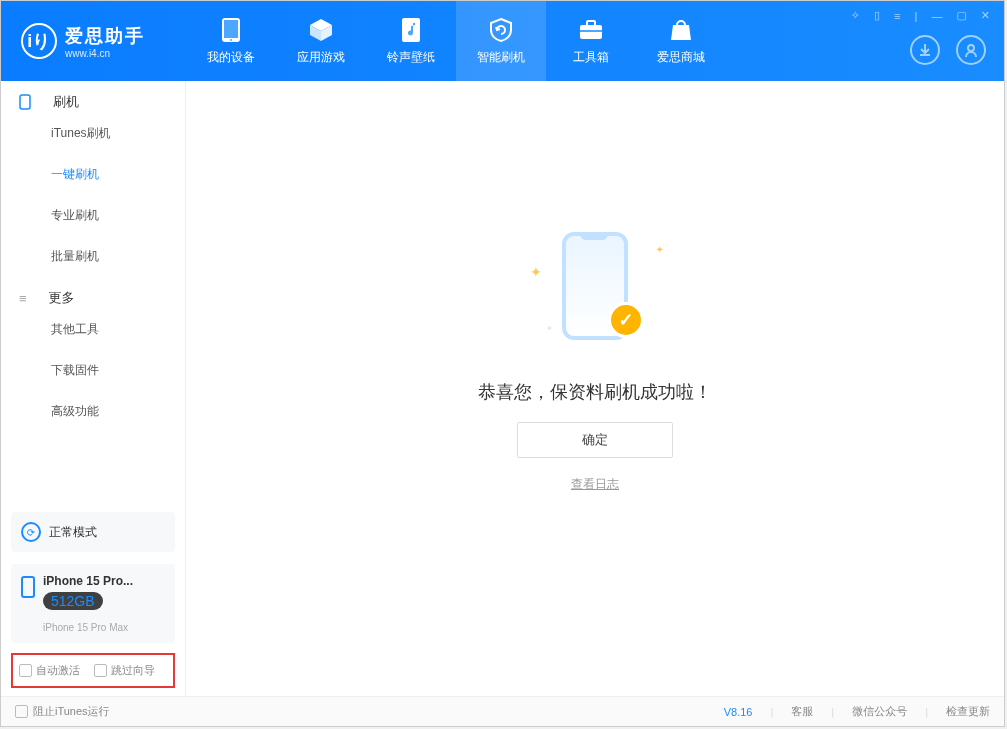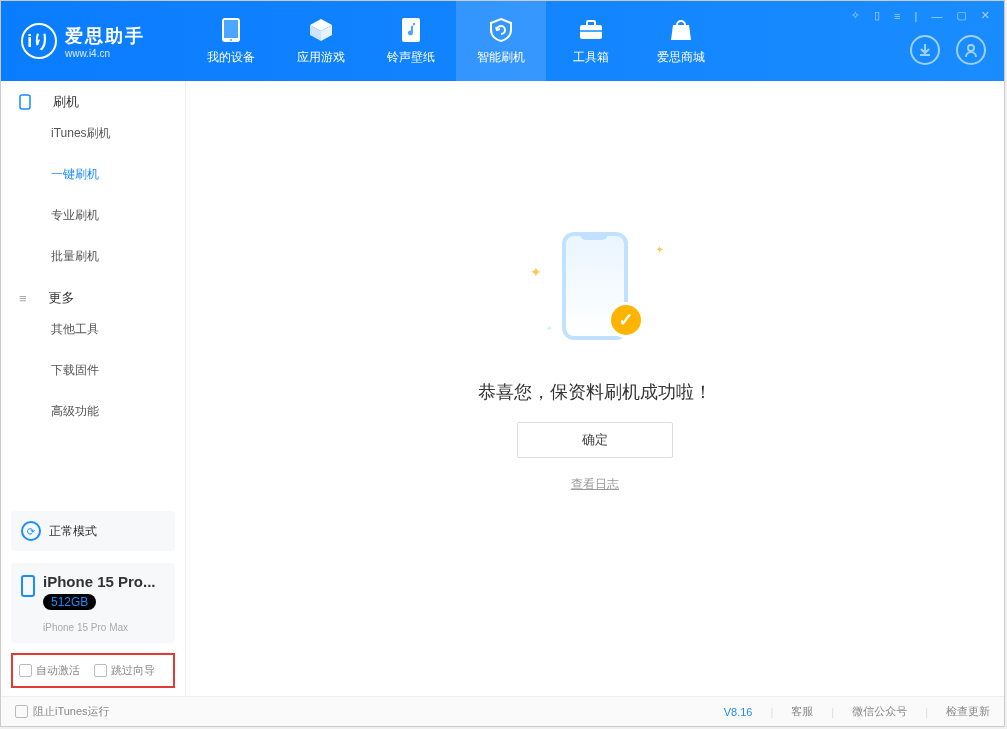--- a/index.html
+++ b/index.html
@@ -21,22 +21,22 @@
 .circle-btn { width: 30px; height: 30px; border: 2px solid #9fd0ff; border-radius: 50%; display: flex; align-items: center; justify-content: center; color: #9fd0ff; cursor: pointer; }
 .body { display: flex; height: calc(100% - 80px - 30px); }
 .sidebar { width: 185px; border-right: 1px solid #eee; display: flex; flex-direction: column; }
 .side-group { padding: 12px 0 2px 18px; font-size: 13px; color: #333; display: flex; align-items: center; gap: 22px; }
 .side-item { padding: 12px 0 12px 50px; font-size: 12px; color: #555; cursor: pointer; }
 .side-item.active { color: #1a8cff; }
 .side-spacer { flex: 1; }
 .device-card { margin: 6px 10px; padding: 10px; background: #f6f8fa; border-radius: 4px; }
 .mode-card { display: flex; align-items: center; gap: 8px; font-size: 12px; color: #333; }
 .refresh-icon { width: 20px; height: 20px; border: 2px solid #1a8cff; border-radius: 50%; display: flex; align-items: center; justify-content: center; color: #1a8cff; font-size: 10px; }
-.device-info .name { font-weight: bold; font-size: 15px; color: #333; }
-.device-info .storage { display: inline-block; background: #000000; color: #1a8cff; font-size: 12px; border-radius: 9px; padding: 1px 8px; margin-top: 4px; }
+.device-info .name { font-weight: bold; font-size: 12px; color: #333; }
+.device-info .storage { display: inline-block; background: #404040; color: #1a8cff; font-size: 14px; border-radius: 9px; padding: 1px 8px; margin-top: 4px; }
 .device-info .model { font-size: 10px; color: #aaa; margin-top: 12px; }
 .device-row { display: flex; gap: 8px; align-items: flex-start; }
 .phone-small { width: 14px; height: 22px; border: 2px solid #1a8cff; border-radius: 3px; margin-top: 2px; }
 .checkbox-row { margin: 4px 10px 8px 10px; padding: 8px 6px; border: 2px solid #e53935; display: flex; gap: 14px; align-items: center; }
 .checkbox { display: flex; align-items: center; gap: 4px; font-size: 11px; color: #888; cursor: pointer; }
 .checkbox-box { width: 13px; height: 13px; border: 1px solid #bbb; border-radius: 2px; }
 .main { flex: 1; display: flex; flex-direction: column; align-items: center; justify-content: center; gap: 18px; padding-bottom: 60px; }
 .illustration { position: relative; width: 150px; height: 130px; }
 .illus-phone { position: absolute; left: 42px; top: 8px; width: 66px; height: 108px; border: 4px solid #c0e1ff; border-radius: 12px; background: linear-gradient(#eaf5ff, #fff); }
 .illus-notch { position: absolute; left: 60px; top: 8px; width: 28px; height: 8px; background: #c0e1ff; border-radius: 0 0 6px 6px; }

